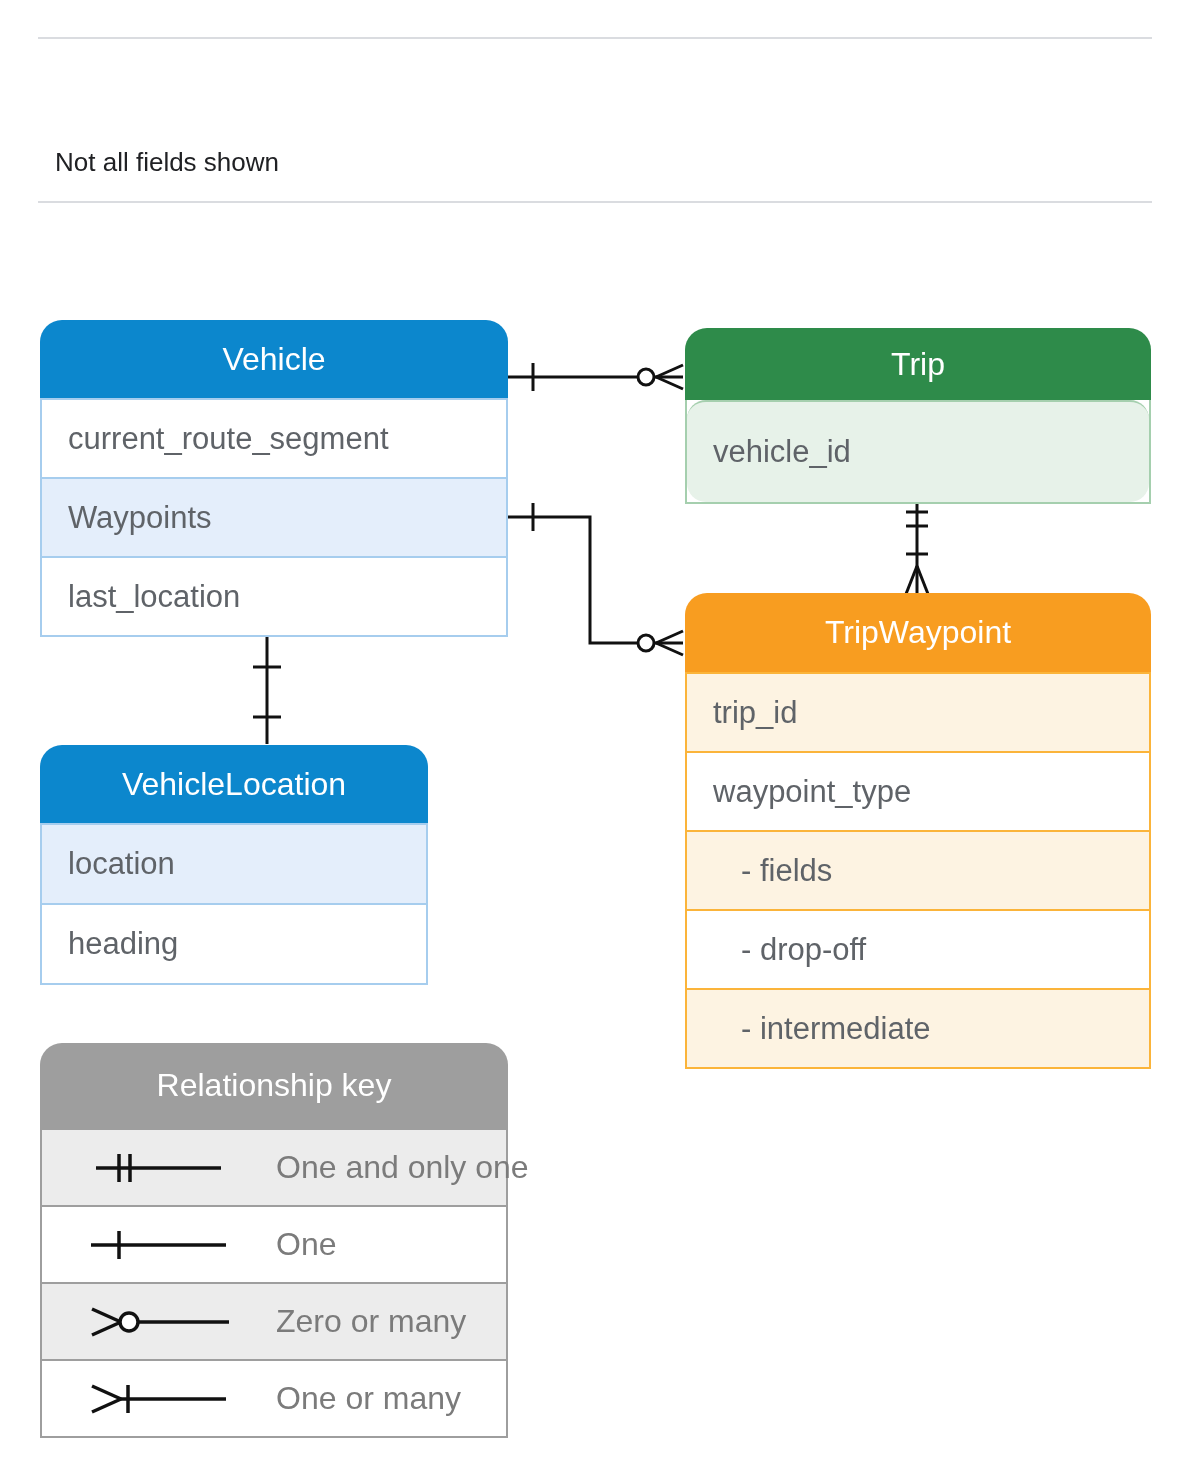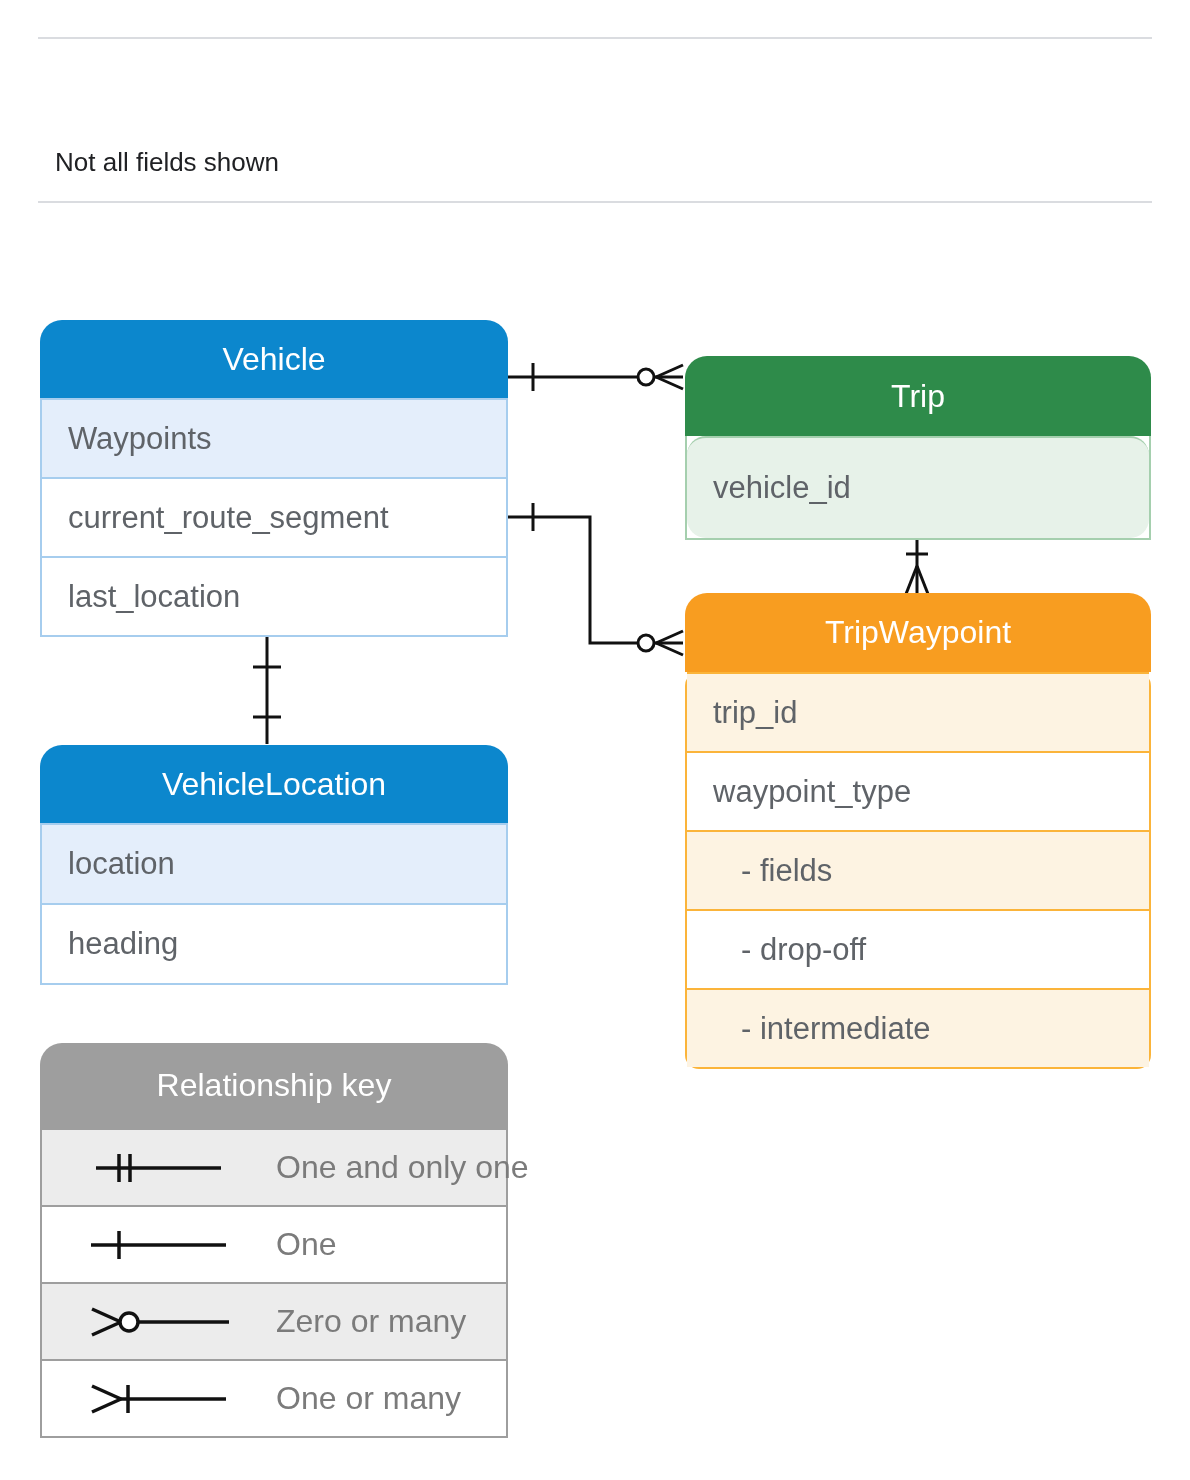--- a/index.html
+++ b/index.html
@@ -89,33 +89,33 @@
 
   
   .t-vehicle { left: 40px; top: 320px; width: 468px; }
   .t-vehicle .ehead { height: 78px; background: var(--blue); }
   .t-vehicle .ebody { border-color: var(--blue-border); }
   .t-vehicle .row { height: 79px; border-top-color: var(--blue-border); }
   .t-vehicle .row.hl { background: var(--blue-row); }
 
   
   .t-trip { left: 685px; top: 328px; width: 466px; }
-  .t-trip .ehead { height: 80px; background: var(--green); margin-top: 28px; }
+  .t-trip .ehead { height: 72px; background: var(--green); }
   .t-trip .ebody { border-color: var(--green-border); }
   .t-trip .row { height: 102px; border-top-color: var(--green-border); background: var(--green-row); border-radius: 19px; }
 
   
   .t-tripwaypoint { left: 685px; top: 593px; width: 466px; }
   .t-tripwaypoint .ehead { height: 79px; background: var(--orange); }
-  .t-tripwaypoint .ebody { border-color: var(--orange-border); border-radius: 14px; }
+  .t-tripwaypoint .ebody { border-color: var(--orange-border); }
   .t-tripwaypoint .row { height: 79px; border-top-color: var(--orange-border); }
   .t-tripwaypoint .row.hl { background: var(--orange-row); }
 
   
-  .t-vehiclelocation { left: 40px; top: 745px; width: 468px; }
+  .t-vehiclelocation { left: 40px; top: 745px; width: 388px; }
   .t-vehiclelocation .ehead { height: 78px; background: var(--blue); }
   .t-vehiclelocation .ebody { border-color: var(--blue-border); }
   .t-vehiclelocation .row { height: 80px; border-top-color: var(--blue-border); }
   .t-vehiclelocation .row.hl { background: var(--blue-row); }
 
   
   .t-key { left: 40px; top: 1043px; width: 468px; }
   .t-key .ehead { height: 85px; background: var(--gray); }
   .t-key .ebody { border-color: var(--gray-border); }
   .t-key .row {
@@ -177,25 +177,25 @@
     <g>
       <line x1="267" y1="637" x2="267" y2="744"></line>
       <line x1="253" y1="667" x2="281" y2="667"></line>
       <line x1="253" y1="717" x2="281" y2="717"></line>
     </g>
   </svg>
 
   <div class="etable t-vehicle">
     <div class="ehead">Vehicle</div>
     <div class="ebody">
+      <div class="row">
+        <span>current_route_segment</span>
+      </div>
       <div class="row hl">
         <span>Waypoints</span>
-      </div>
-      <div class="row">
-        <span>current_route_segment</span>
       </div>
       <div class="row">
         <span>last_location</span>
       </div>
     </div>
   </div>
 
   <div class="etable t-trip">
     <div class="ehead">Trip</div>
     <div class="ebody">

